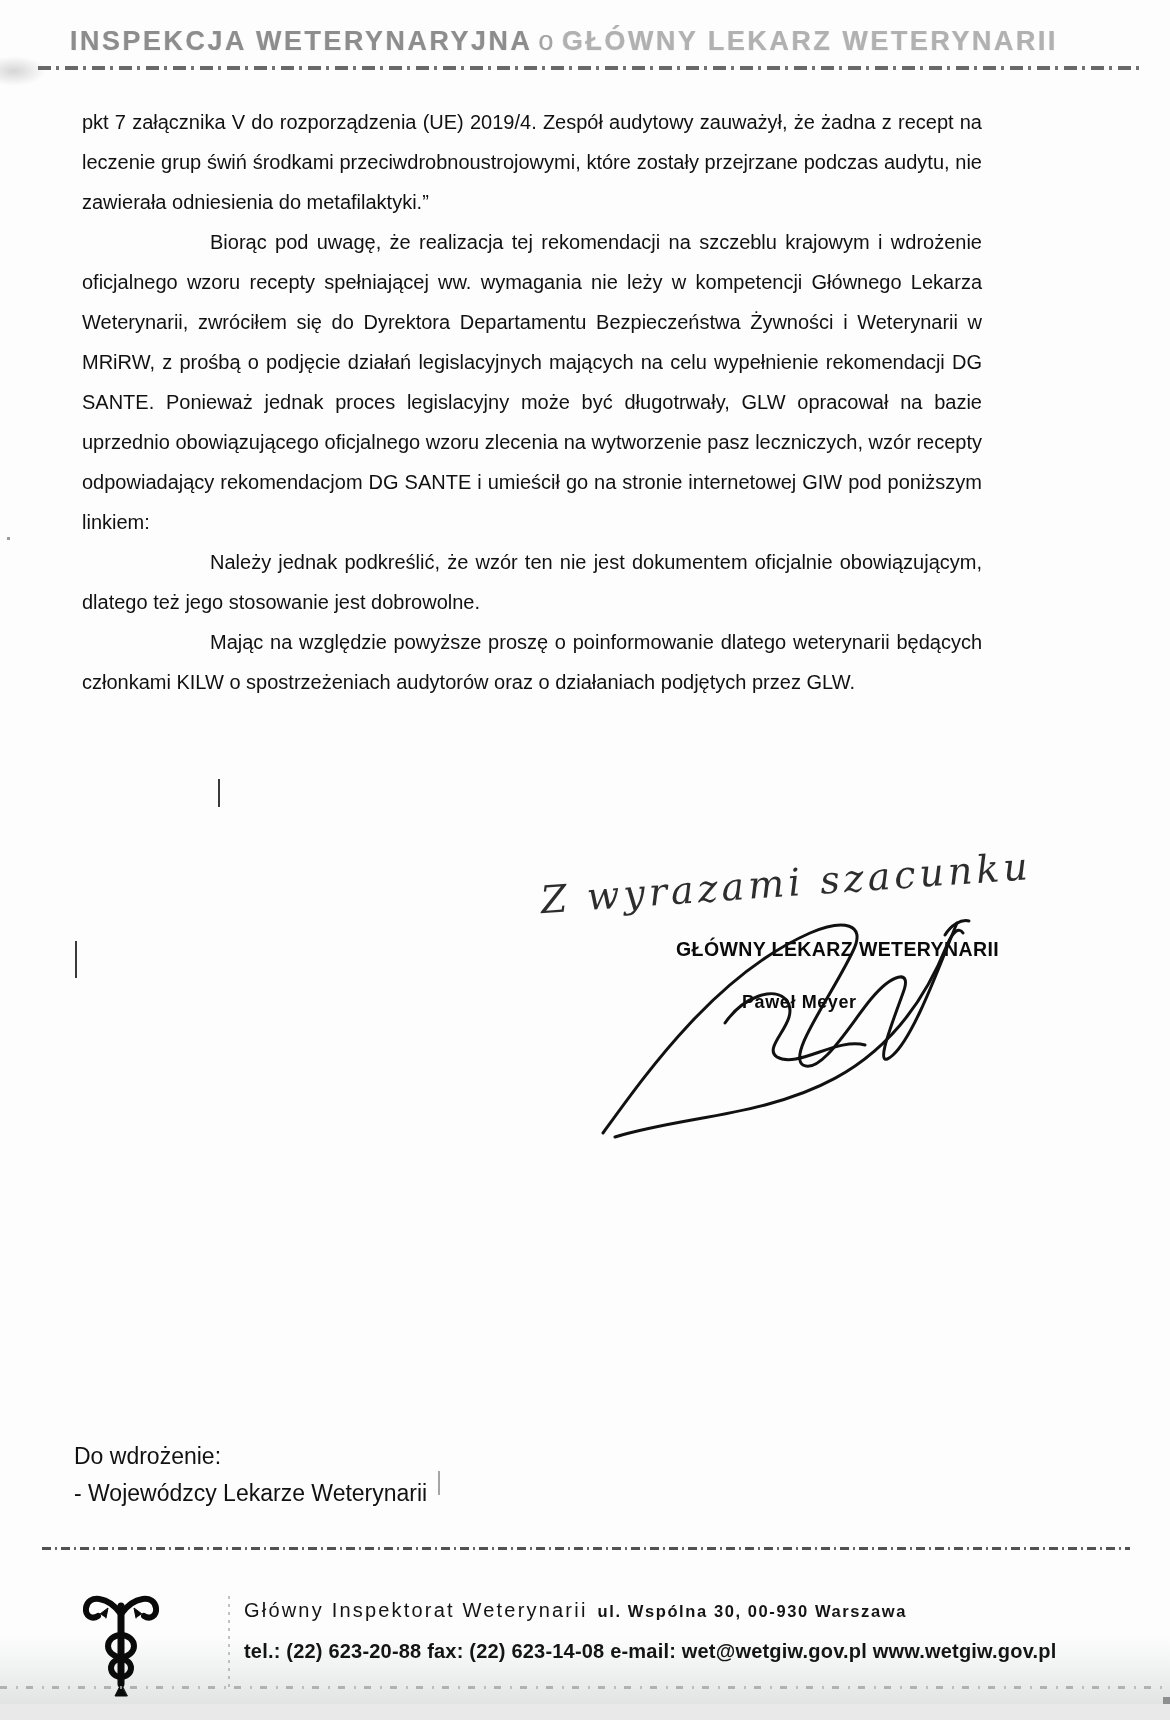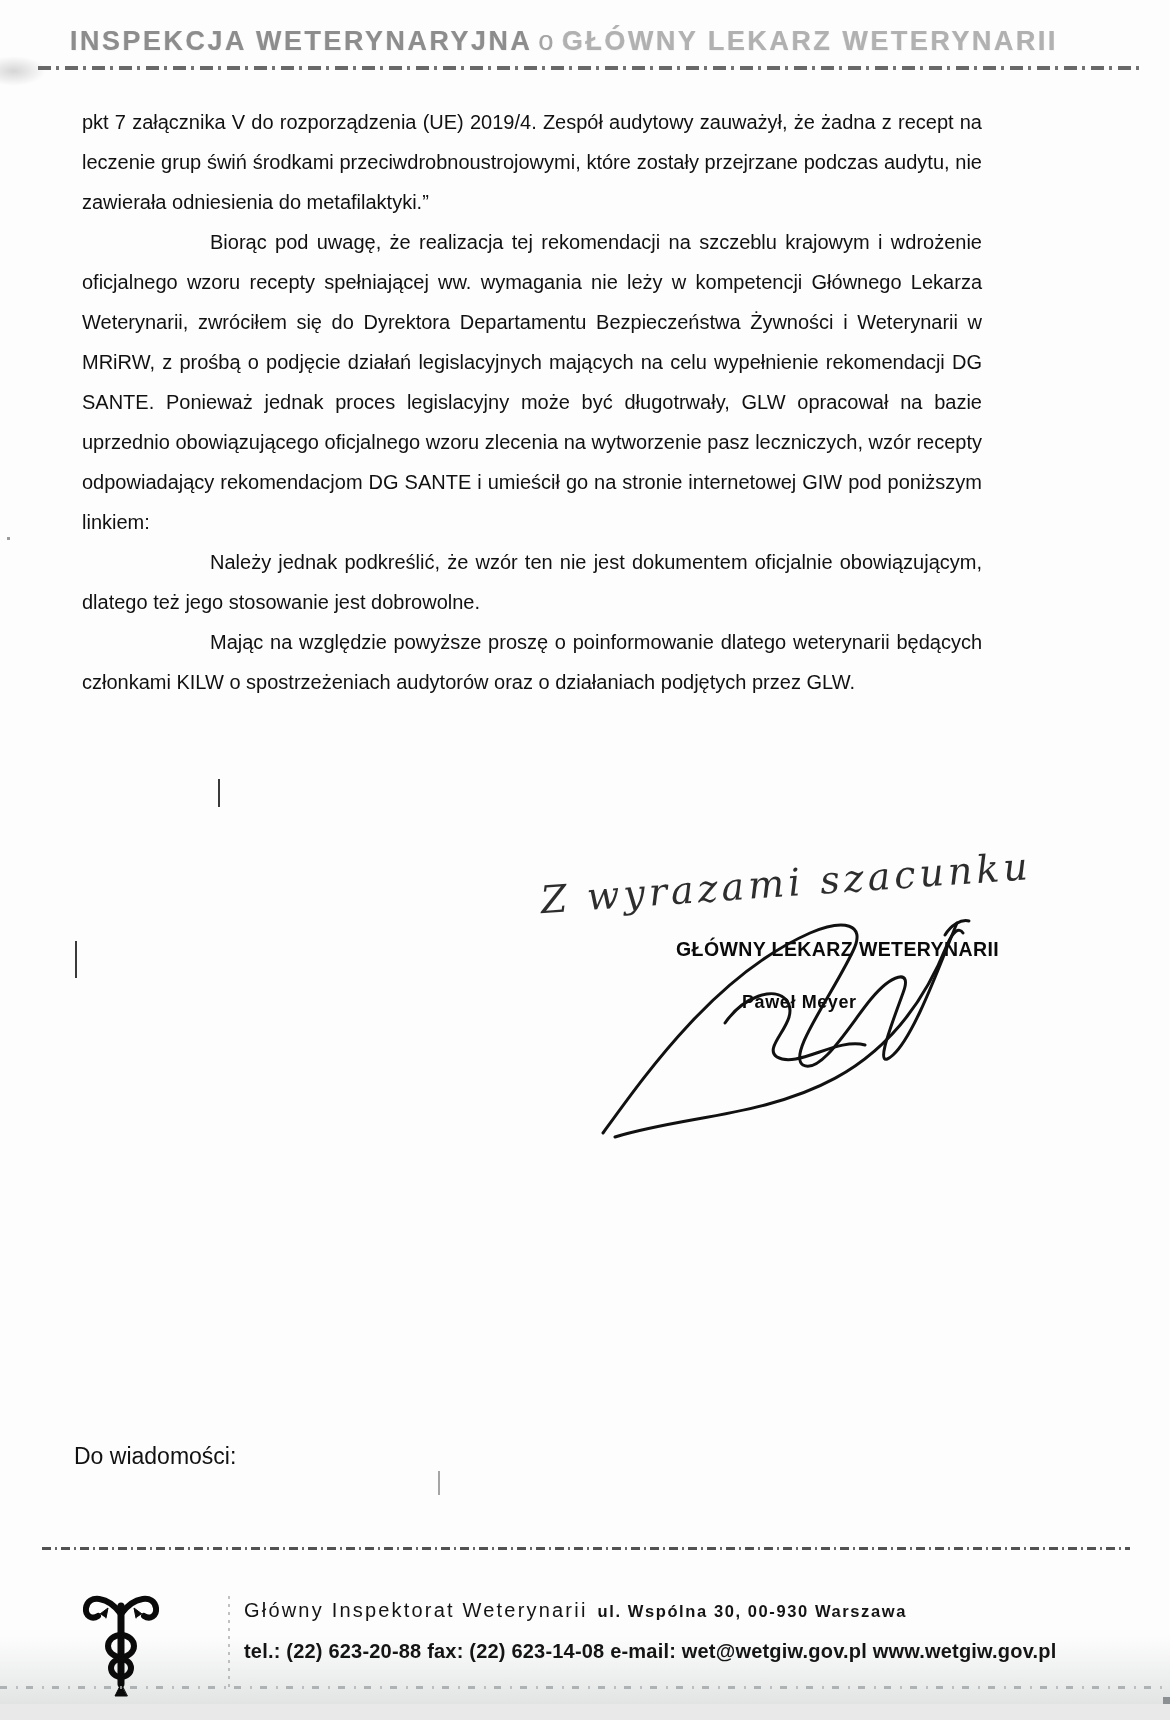--- a/index.html
+++ b/index.html
@@ -126,21 +126,22 @@
       <path d="M370 30 C 376 20, 386 14, 394 16"></path>
     </g>
   </svg>
 
   <div class="mark m1"></div>
   <div class="mark m2"></div>
   <div class="mark m3"></div>
   <div class="mark dot1"></div>
 
   <div class="cc">
-    <div>Do wiadomości:</div>
+    <div>Do wdrożenie:</div>
+    <div>- Wojewódzcy Lekarze Weterynarii</div>
   </div>
 
   <div class="foot-rule"></div>
 
   <svg class="logo" width="86" height="112" viewBox="0 0 86 112">
     <g stroke="#0a0a0a" fill="none" stroke-linecap="round">
       <path d="M43 18 V 96" stroke-width="7"></path>
       <path d="M43 26 C 30 8, 10 6, 8 20 C 7 28, 14 32, 20 28" stroke-width="6"></path>
       <path d="M22 26 l 8 -6 l -2 10" fill="#0a0a0a" stroke-width="1"></path>
       <path d="M43 26 C 56 8, 76 6, 78 20 C 79 28, 72 32, 66 28" stroke-width="6"></path>

